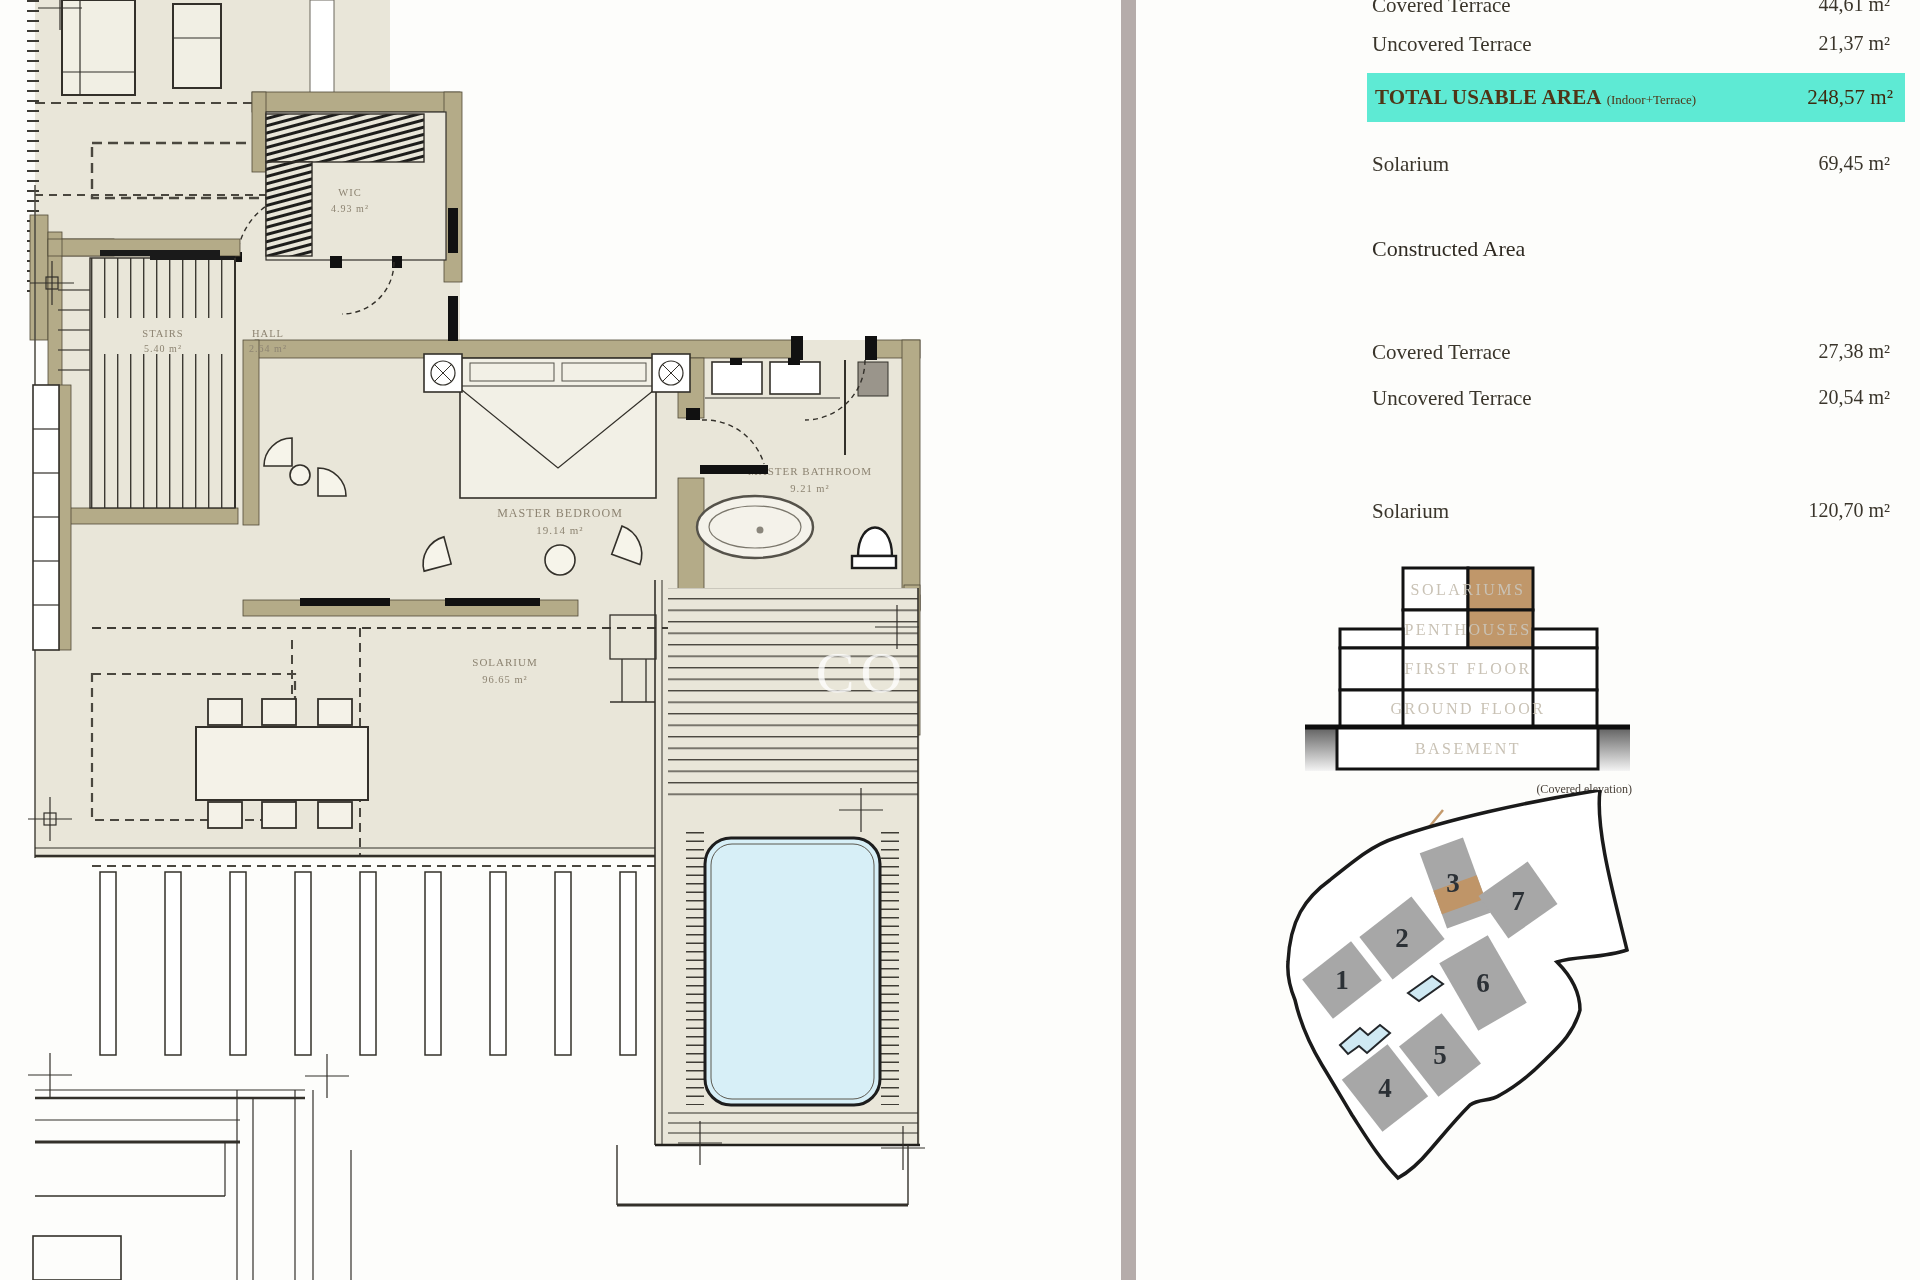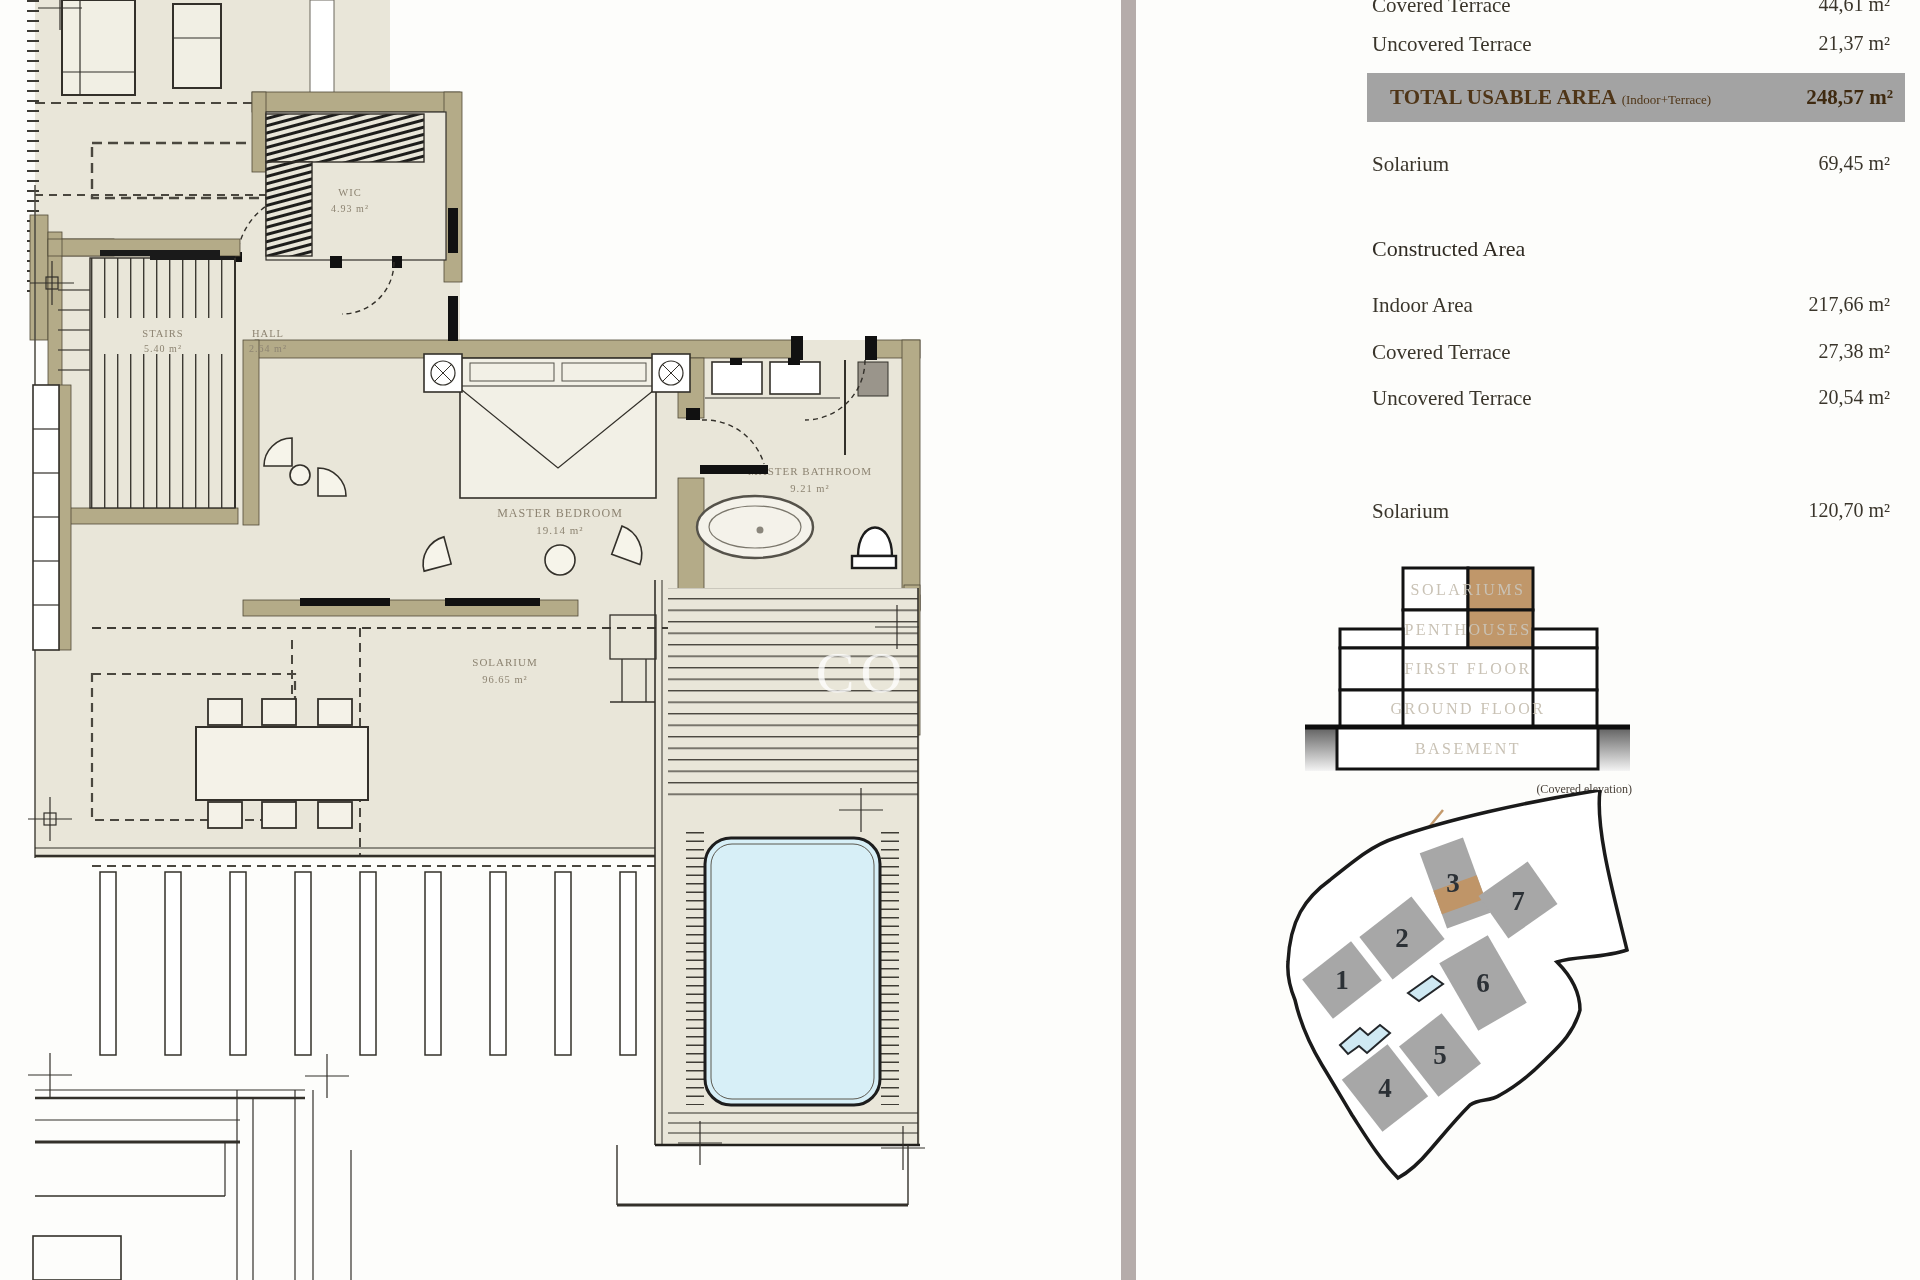--- a/index.html
+++ b/index.html
@@ -4,26 +4,26 @@
 <style>
   html,body{margin:0;padding:0;background:#ffffff;}
   .page{position:relative;width:1920px;height:1280px;background:#fdfdfb;overflow:hidden;
         font-family:"Liberation Serif",serif;}
   .plan-svg{position:absolute;left:0;top:0;}
   .sep{position:absolute;top:0;height:1280px;width:15px;left:1121px;background:#b5acaa;}
   .panel{position:absolute;left:1145px;top:0;width:775px;height:1152px;}
   .row{position:absolute;left:227px;width:518px;display:flex;justify-content:space-between;
        font-size:21px;color:#3a352b;}
   .row .val{font-size:20px;}
-  .hl-bar{position:absolute;left:222px;right:15px;height:49px;background:#a3a3a3;
+  .hl-bar{position:absolute;left:222px;right:15px;height:49px;background:#5eead4;
           display:flex;align-items:center;justify-content:space-between;
-          padding:0 12px 0 23px;box-sizing:border-box;color:#4f3517;}
+          padding:0 12px 0 8px;box-sizing:border-box;color:#4f3517;}
   .hl-bar .lbl{font-weight:bold;font-size:21px;letter-spacing:.2px;}
   .hl-bar .qual{font-size:13px;font-weight:normal;margin-left:5px;}
-  .hl-bar .val{font-weight:bold;font-size:21px;color:#3f2a10;}
+  .hl-bar .val{font-weight:normal;font-size:21px;color:#3f2a10;}
   .heading{position:absolute;left:227px;font-size:22px;font-weight:normal;color:#2f2a22;}
   .elev-svg{position:absolute;left:155px;top:558px;}
   .elev-caption{position:absolute;top:782px;right:288px;font-size:12px;color:#494139;}
   .site-svg{position:absolute;left:140px;top:790px;}
   .room-label{fill:#8d8472;letter-spacing:1px;}
   .floor-label{fill:#c9c2b5;letter-spacing:2.5px;font-size:16px;}
 </style>
 </head>
 <body>
 
@@ -333,24 +333,20 @@
       <span class="val">248,57 m²</span>
     </div>
 
     <div class="row" style="top:152px">
       <span>Solarium</span>
       <span class="val">69,45 m²</span>
     </div>
 
     <div class="heading" style="top:236px">Constructed Area</div>
 
-    <div class="row" style="top:293px">
-      <span>Indoor Area</span>
-      <span class="val">217,66 m²</span>
-    </div>
     <div class="row" style="top:340px">
       <span>Covered Terrace</span>
       <span class="val">27,38 m²</span>
     </div>
     <div class="row" style="top:386px">
       <span>Uncovered Terrace</span>
       <span class="val">20,54 m²</span>
     </div>
 
 

